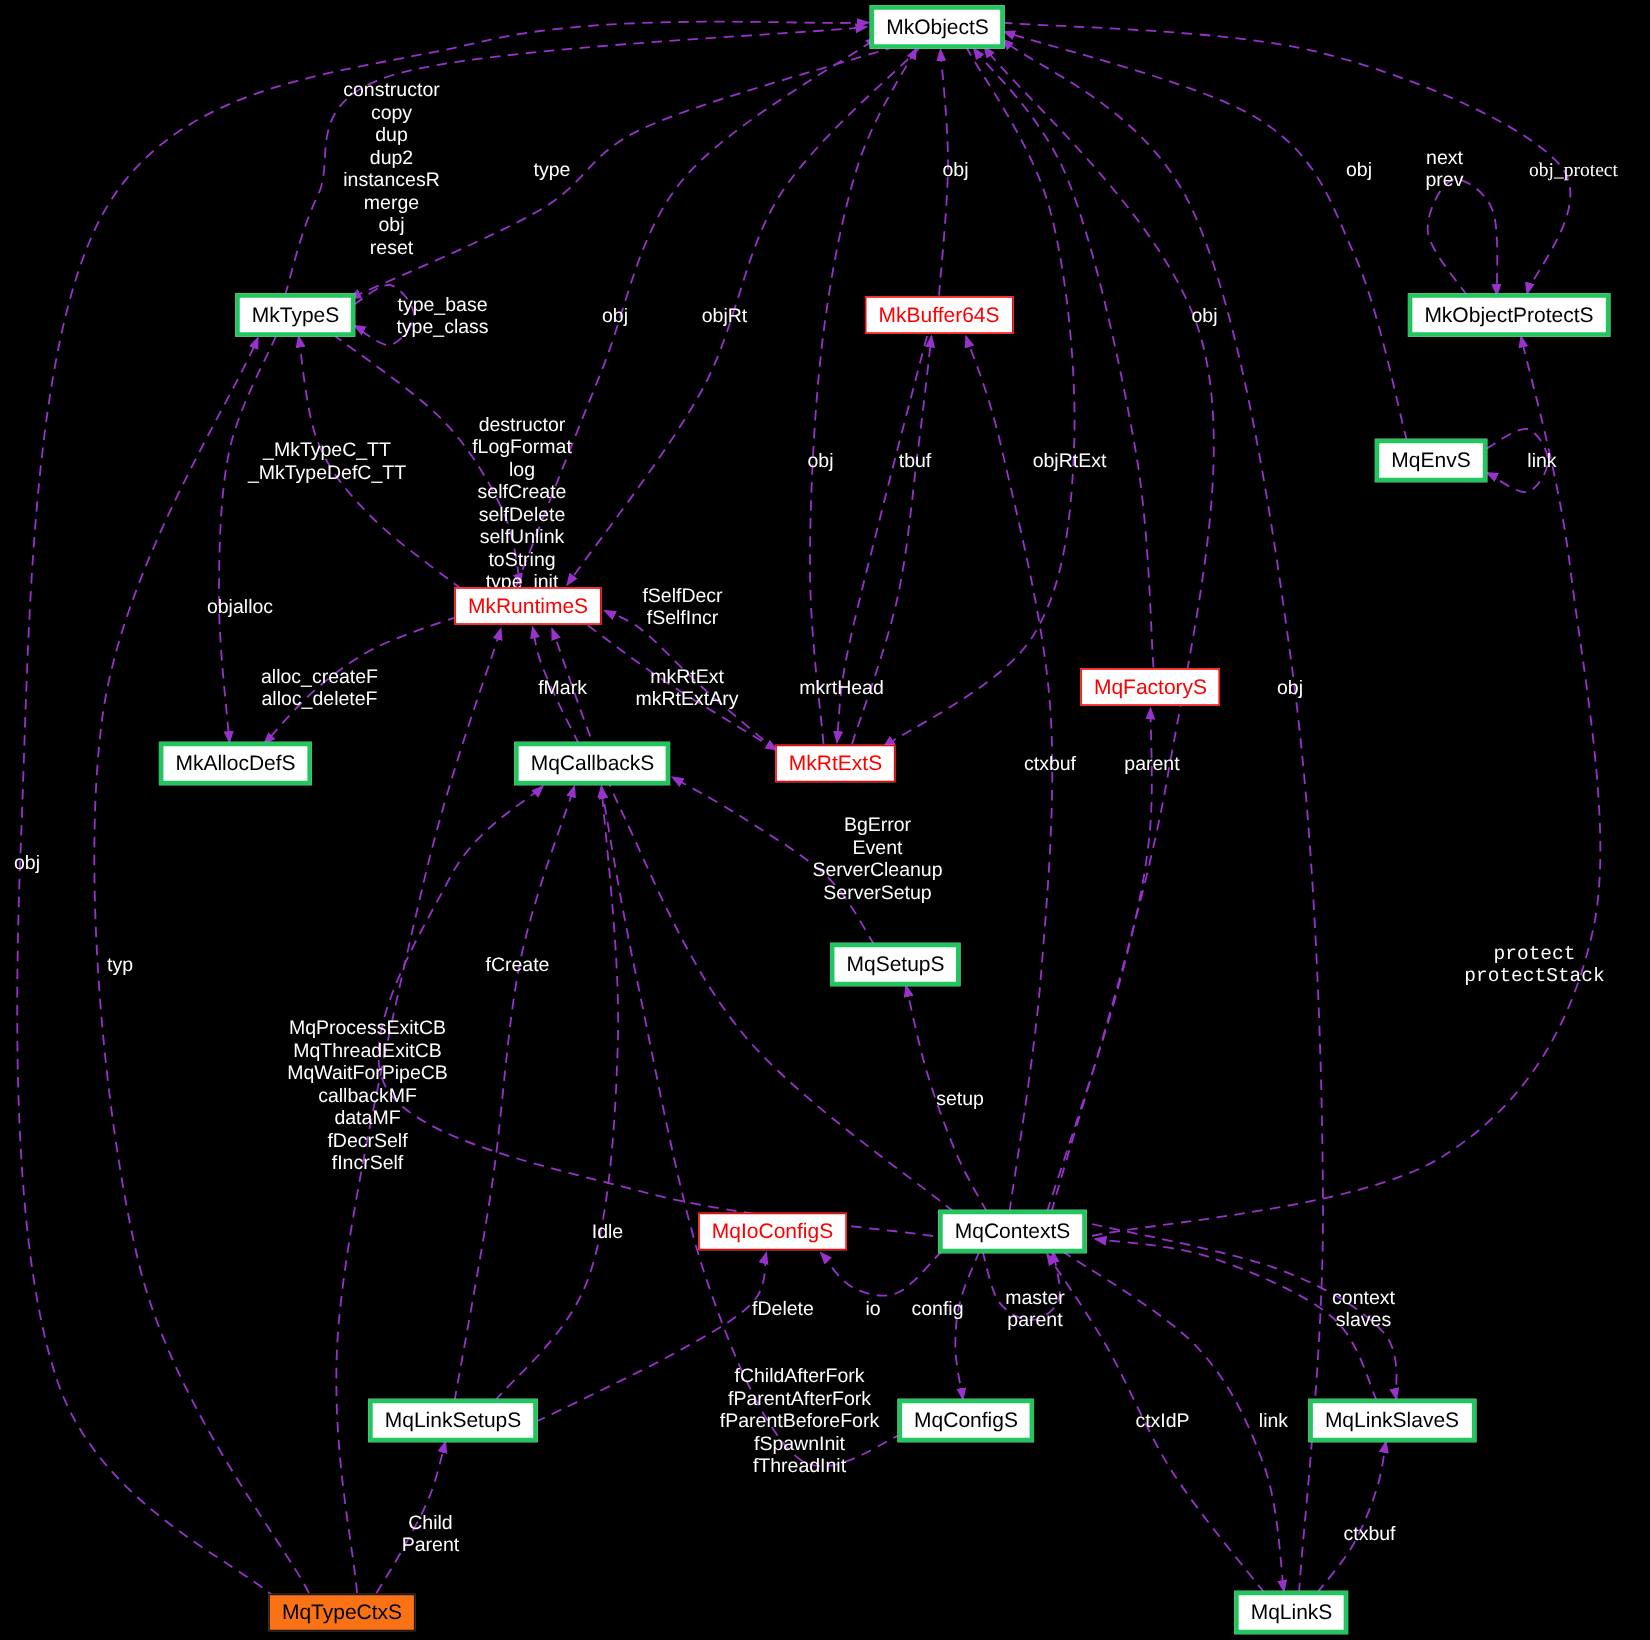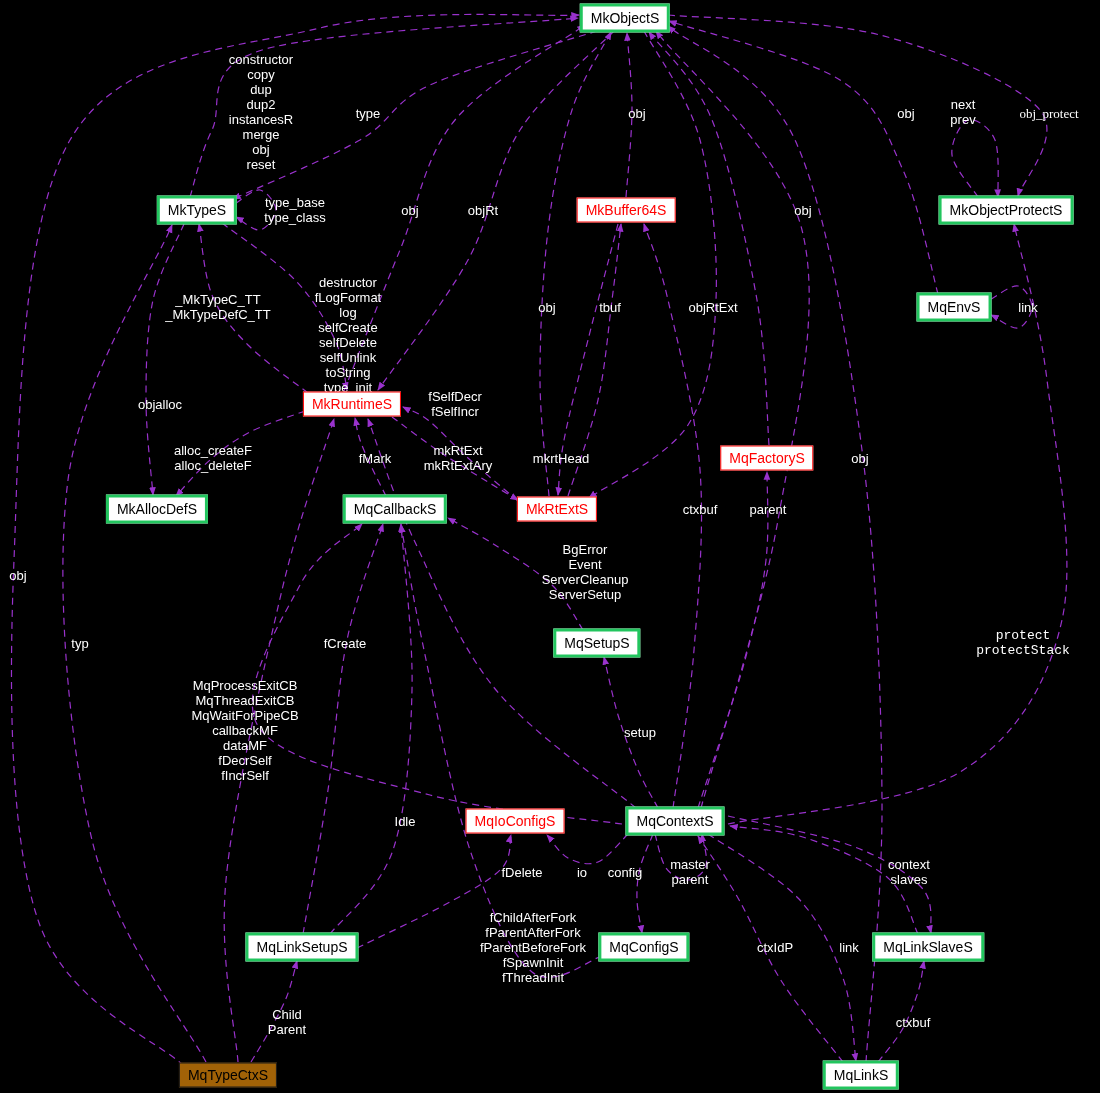--- a/index.html
+++ b/index.html
@@ -28,21 +28,21 @@
     background:#fff;
     border:3px solid #22c55e;
     color:#000;
     font-size:14px;
     padding:3px 8px 4px 8px;
     white-space:nowrap;
     z-index:2;
     cursor:pointer;
   }
   .node.red { border:1px solid #ff0000; color:#ff0000; }
-  .node.gray { background:#a16207; border:1px solid #1a1a1a; color:#000; }
+  .node.gray { background:#f97316; border:1px solid #1a1a1a; color:#000; }
 </style>
 </head>
 <body>
 
 <div id="canvas">
   <svg id="edge-layer" width="1100" height="1093">
       <defs>
         <marker id="arw" viewBox="0 0 10 10" refX="8" refY="5" markerWidth="8" markerHeight="8" orient="auto">
           <path d="M0,1.5 L9,5 L0,8.5 z" fill="#9932CC"></path>
         </marker>

